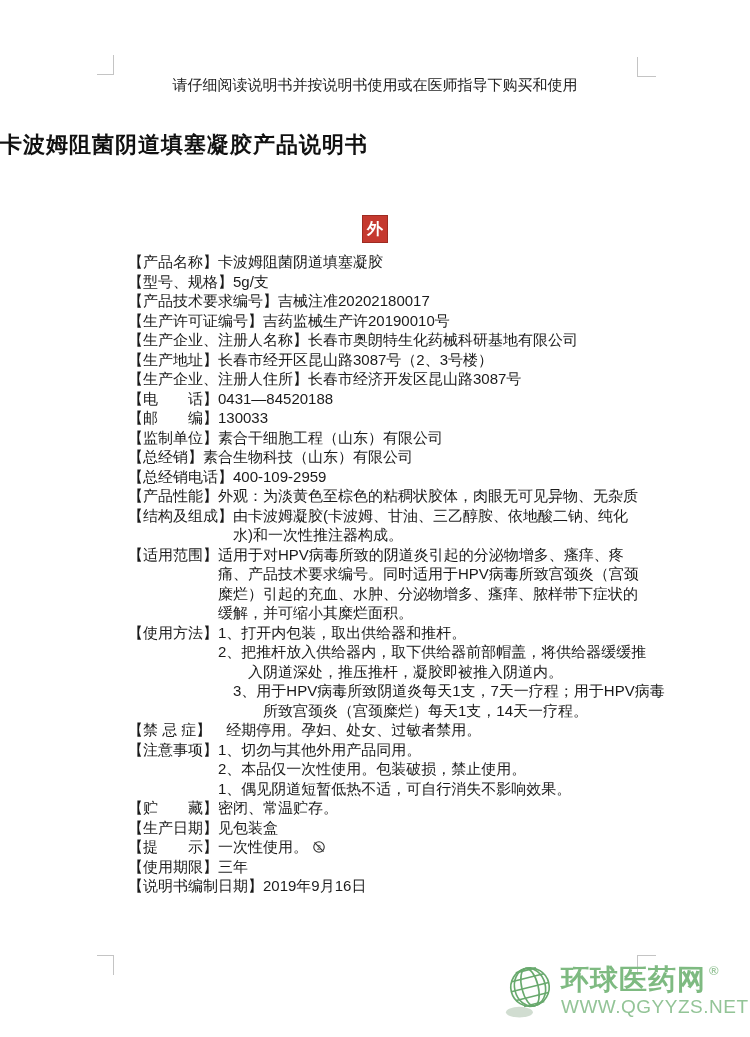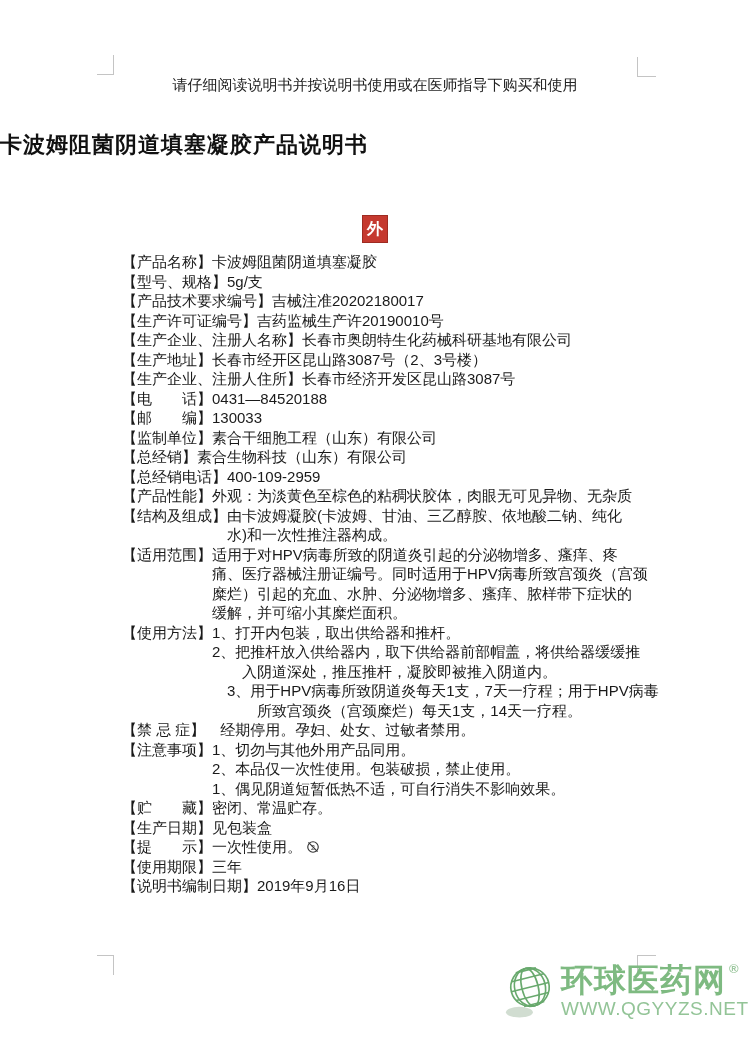--- a/index.html
+++ b/index.html
@@ -26,37 +26,37 @@
     position:absolute;left:0;top:130px;width:750px;margin:0;
     text-align:left;font-size:22px;font-weight:bold;color:#111;
     letter-spacing:1px;
   }
   .stamp{
     position:absolute;left:362px;top:215px;width:26px;height:28px;
     background:#c5392f;border:1px solid #9e2b22;box-sizing:border-box;
     color:#fff;font-size:16px;line-height:26px;text-align:center;font-weight:bold;
   }
   .doc-body{
-    position:absolute;left:122px;top:252px;width:532px;
+    position:absolute;left:128px;top:252px;width:532px;
     font-size:15px;line-height:19.5px;color:#1a1a1a;
   }
   .doc-line{white-space:pre;height:19.5px;}
   .single-use{
     display:inline-block;width:14px;height:14px;
     vertical-align:-2px;margin-left:4px;
   }
   .logo{
     position:absolute;left:505px;top:955px;width:242px;height:72px;
     display:flex;align-items:center;
   }
   .logo-globe{flex:0 0 auto;margin-right:6px;}
   .logo-text{display:flex;flex-direction:column;line-height:1;}
   .logo-row{display:flex;align-items:flex-start;}
   .logo-name{
-    font-size:32px;font-weight:bold;color:#7eba81;letter-spacing:1px;
+    font-size:28px;font-weight:bold;color:#7eba81;letter-spacing:1px;
   }
   .logo-reg{font-size:13px;color:#9cc79e;font-weight:bold;margin-left:3px;margin-top:-2px;}
   .logo-url{
     font-size:19px;font-weight:normal;color:#93c497;letter-spacing:0.5px;margin-top:3px;
   }
 </style>
 </head>
 <body>
 
 <div class="page">
@@ -82,21 +82,21 @@
       <div class="doc-line"><span>【生产企业、注册人住所】长春市经济开发区昆山路3087号</span></div>
       <div class="doc-line"><span>【电　　话】0431—84520188</span></div>
       <div class="doc-line"><span>【邮　　编】130033</span></div>
       <div class="doc-line"><span>【监制单位】素合干细胞工程（山东）有限公司</span></div>
       <div class="doc-line"><span>【总经销】素合生物科技（山东）有限公司</span></div>
       <div class="doc-line"><span>【总经销电话】400-109-2959</span></div>
       <div class="doc-line"><span>【产品性能】外观：为淡黄色至棕色的粘稠状胶体，肉眼无可见异物、无杂质</span></div>
       <div class="doc-line"><span>【结构及组成】由卡波姆凝胶(卡波姆、甘油、三乙醇胺、依地酸二钠、纯化</span></div>
       <div class="doc-line"><span>　　　　　　　水)和一次性推注器构成。</span></div>
       <div class="doc-line"><span>【适用范围】适用于对HPV病毒所致的阴道炎引起的分泌物增多、瘙痒、疼</span></div>
-      <div class="doc-line"><span>　　　　　　痛、医疗器械注册证编号。同时适用于HPV病毒所致宫颈炎（宫颈</span></div>
+      <div class="doc-line"><span>　　　　　　痛、产品技术要求编号。同时适用于HPV病毒所致宫颈炎（宫颈</span></div>
       <div class="doc-line"><span>　　　　　　糜烂）引起的充血、水肿、分泌物增多、瘙痒、脓样带下症状的</span></div>
       <div class="doc-line"><span>　　　　　　缓解，并可缩小其糜烂面积。</span></div>
       <div class="doc-line"><span>【使用方法】1、打开内包装，取出供给器和推杆。</span></div>
       <div class="doc-line"><span>　　　　　　2、把推杆放入供给器内，取下供给器前部帽盖，将供给器缓缓推</span></div>
       <div class="doc-line"><span>　　　　　　　　入阴道深处，推压推杆，凝胶即被推入阴道内。</span></div>
       <div class="doc-line"><span>　　　　　　　3、用于HPV病毒所致阴道炎每天1支，7天一疗程；用于HPV病毒</span></div>
       <div class="doc-line"><span>　　　　　　　　　所致宫颈炎（宫颈糜烂）每天1支，14天一疗程。</span></div>
       <div class="doc-line"><span>【禁 忌 症】　经期停用。孕妇、处女、过敏者禁用。</span></div>
       <div class="doc-line"><span>【注意事项】1、切勿与其他外用产品同用。</span></div>
       <div class="doc-line"><span>　　　　　　2、本品仅一次性使用。包装破损，禁止使用。</span></div>

